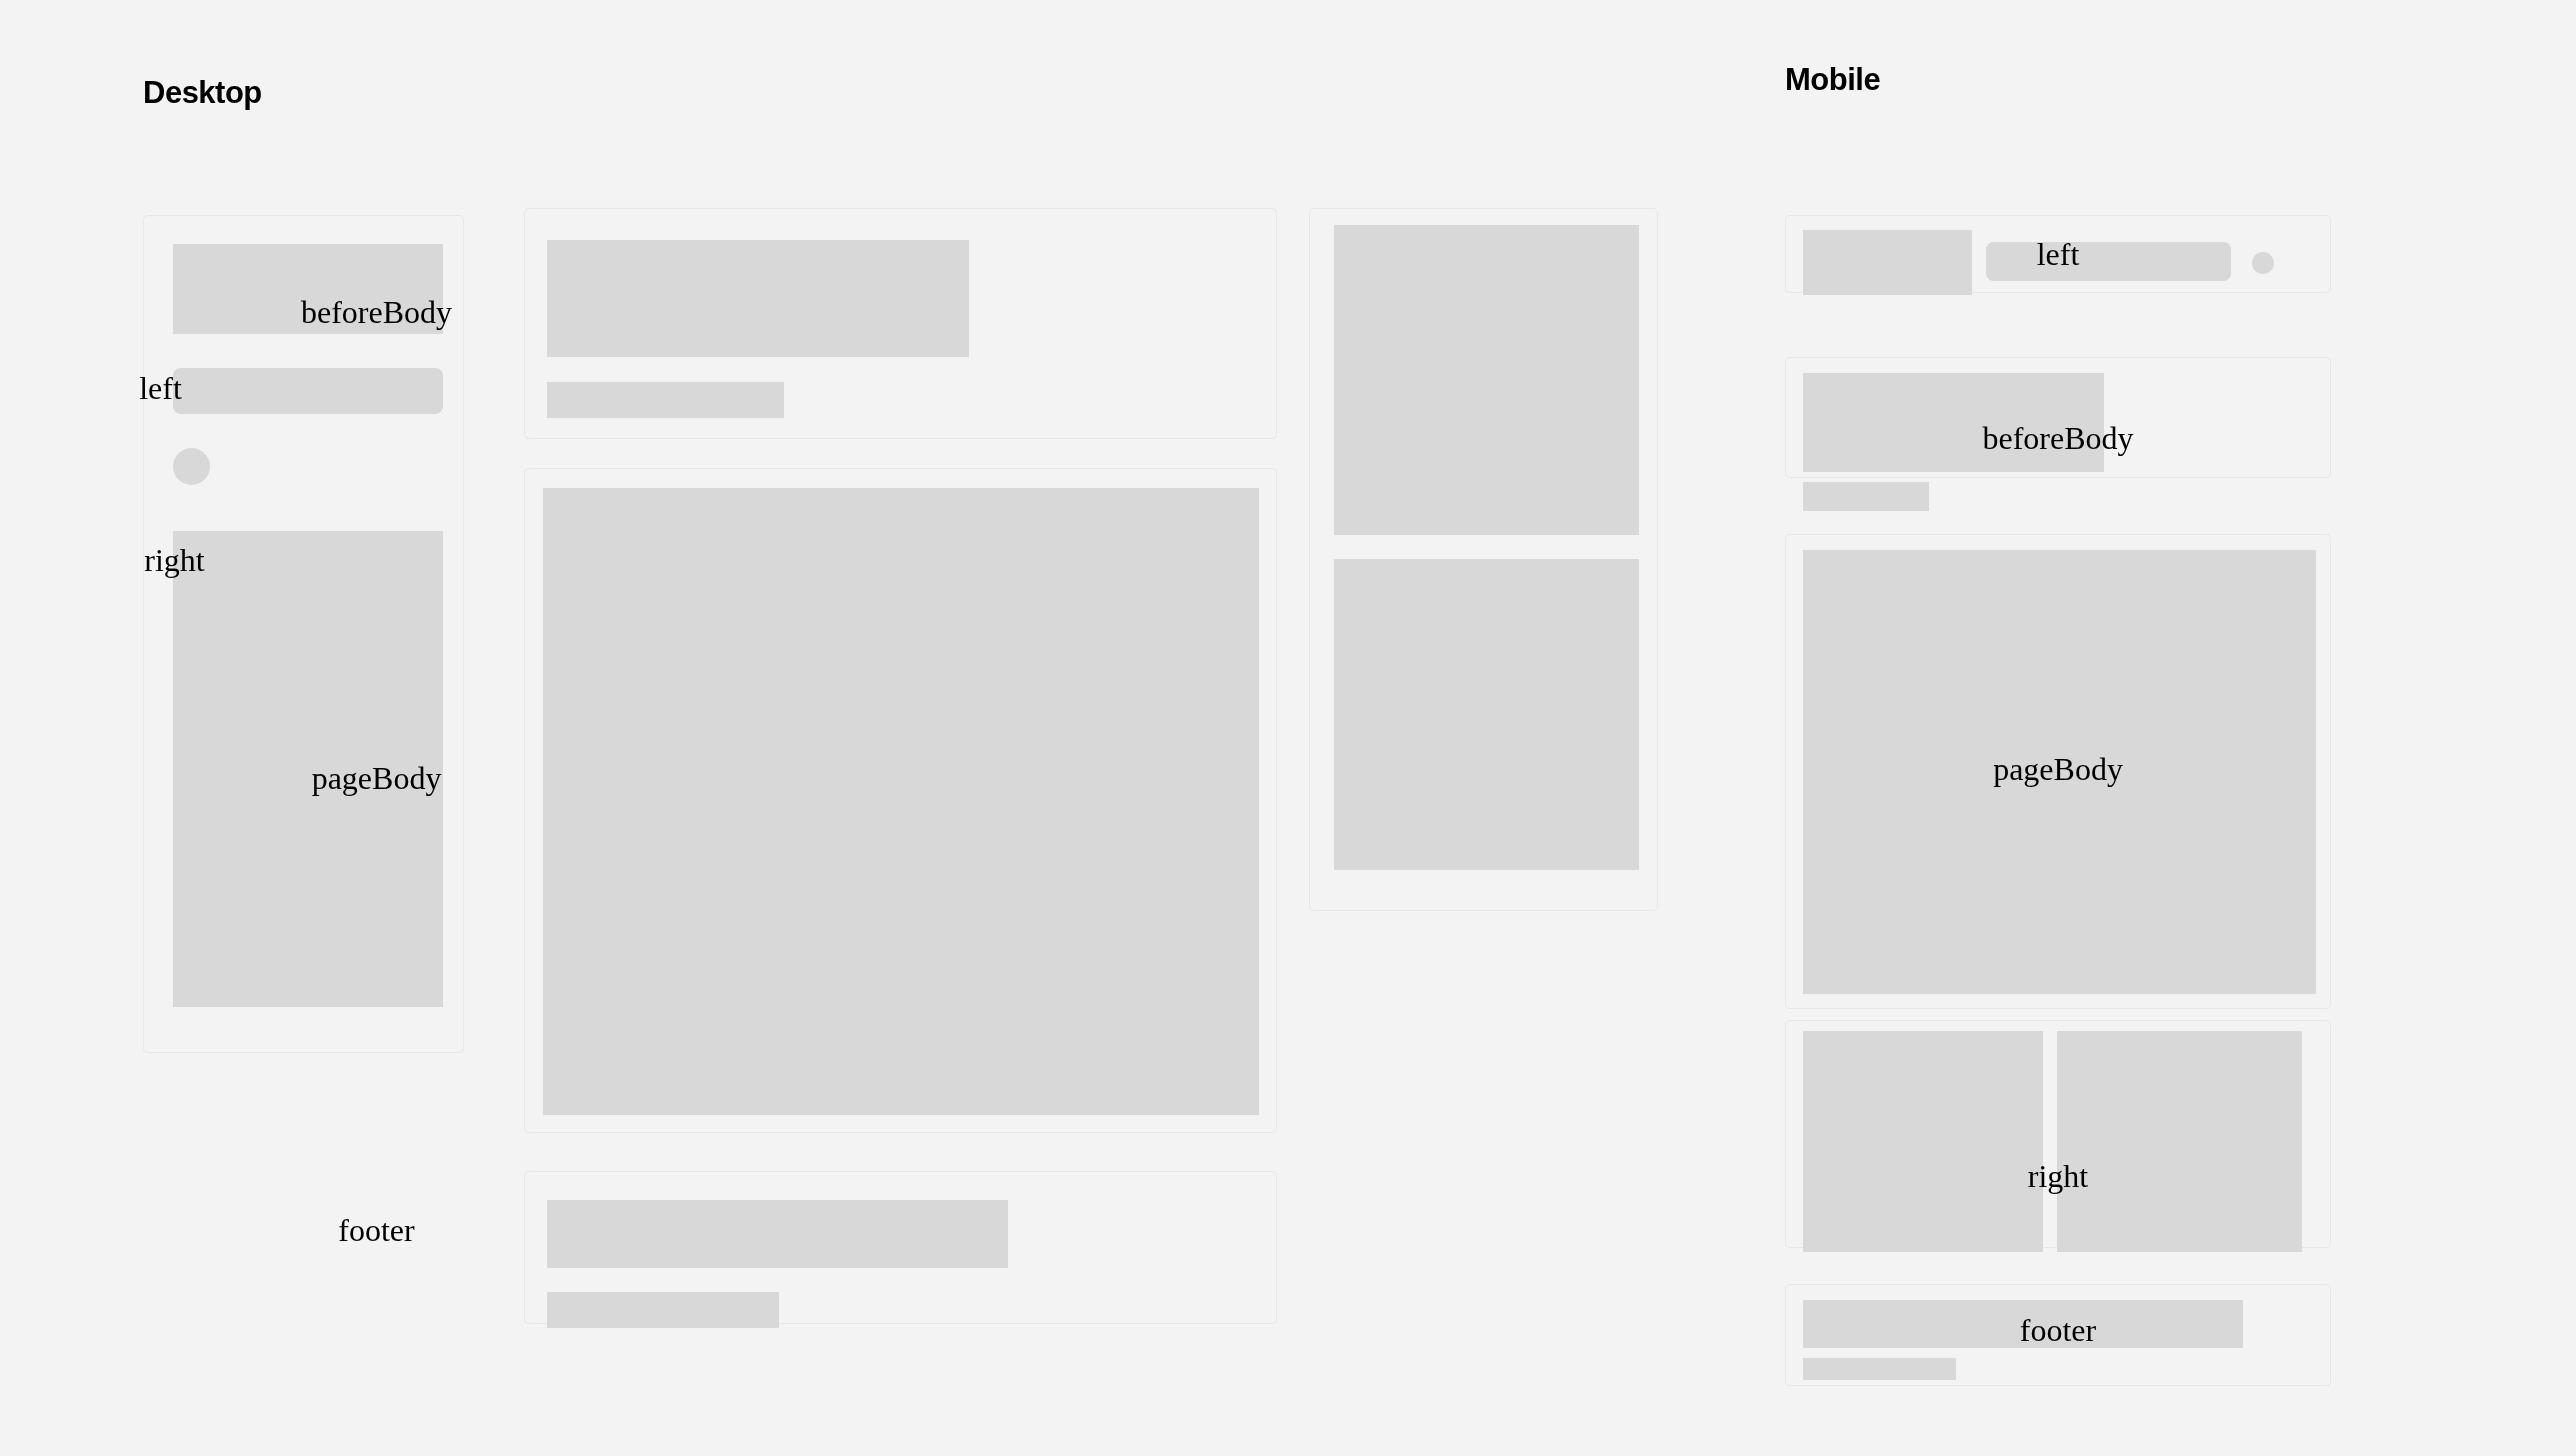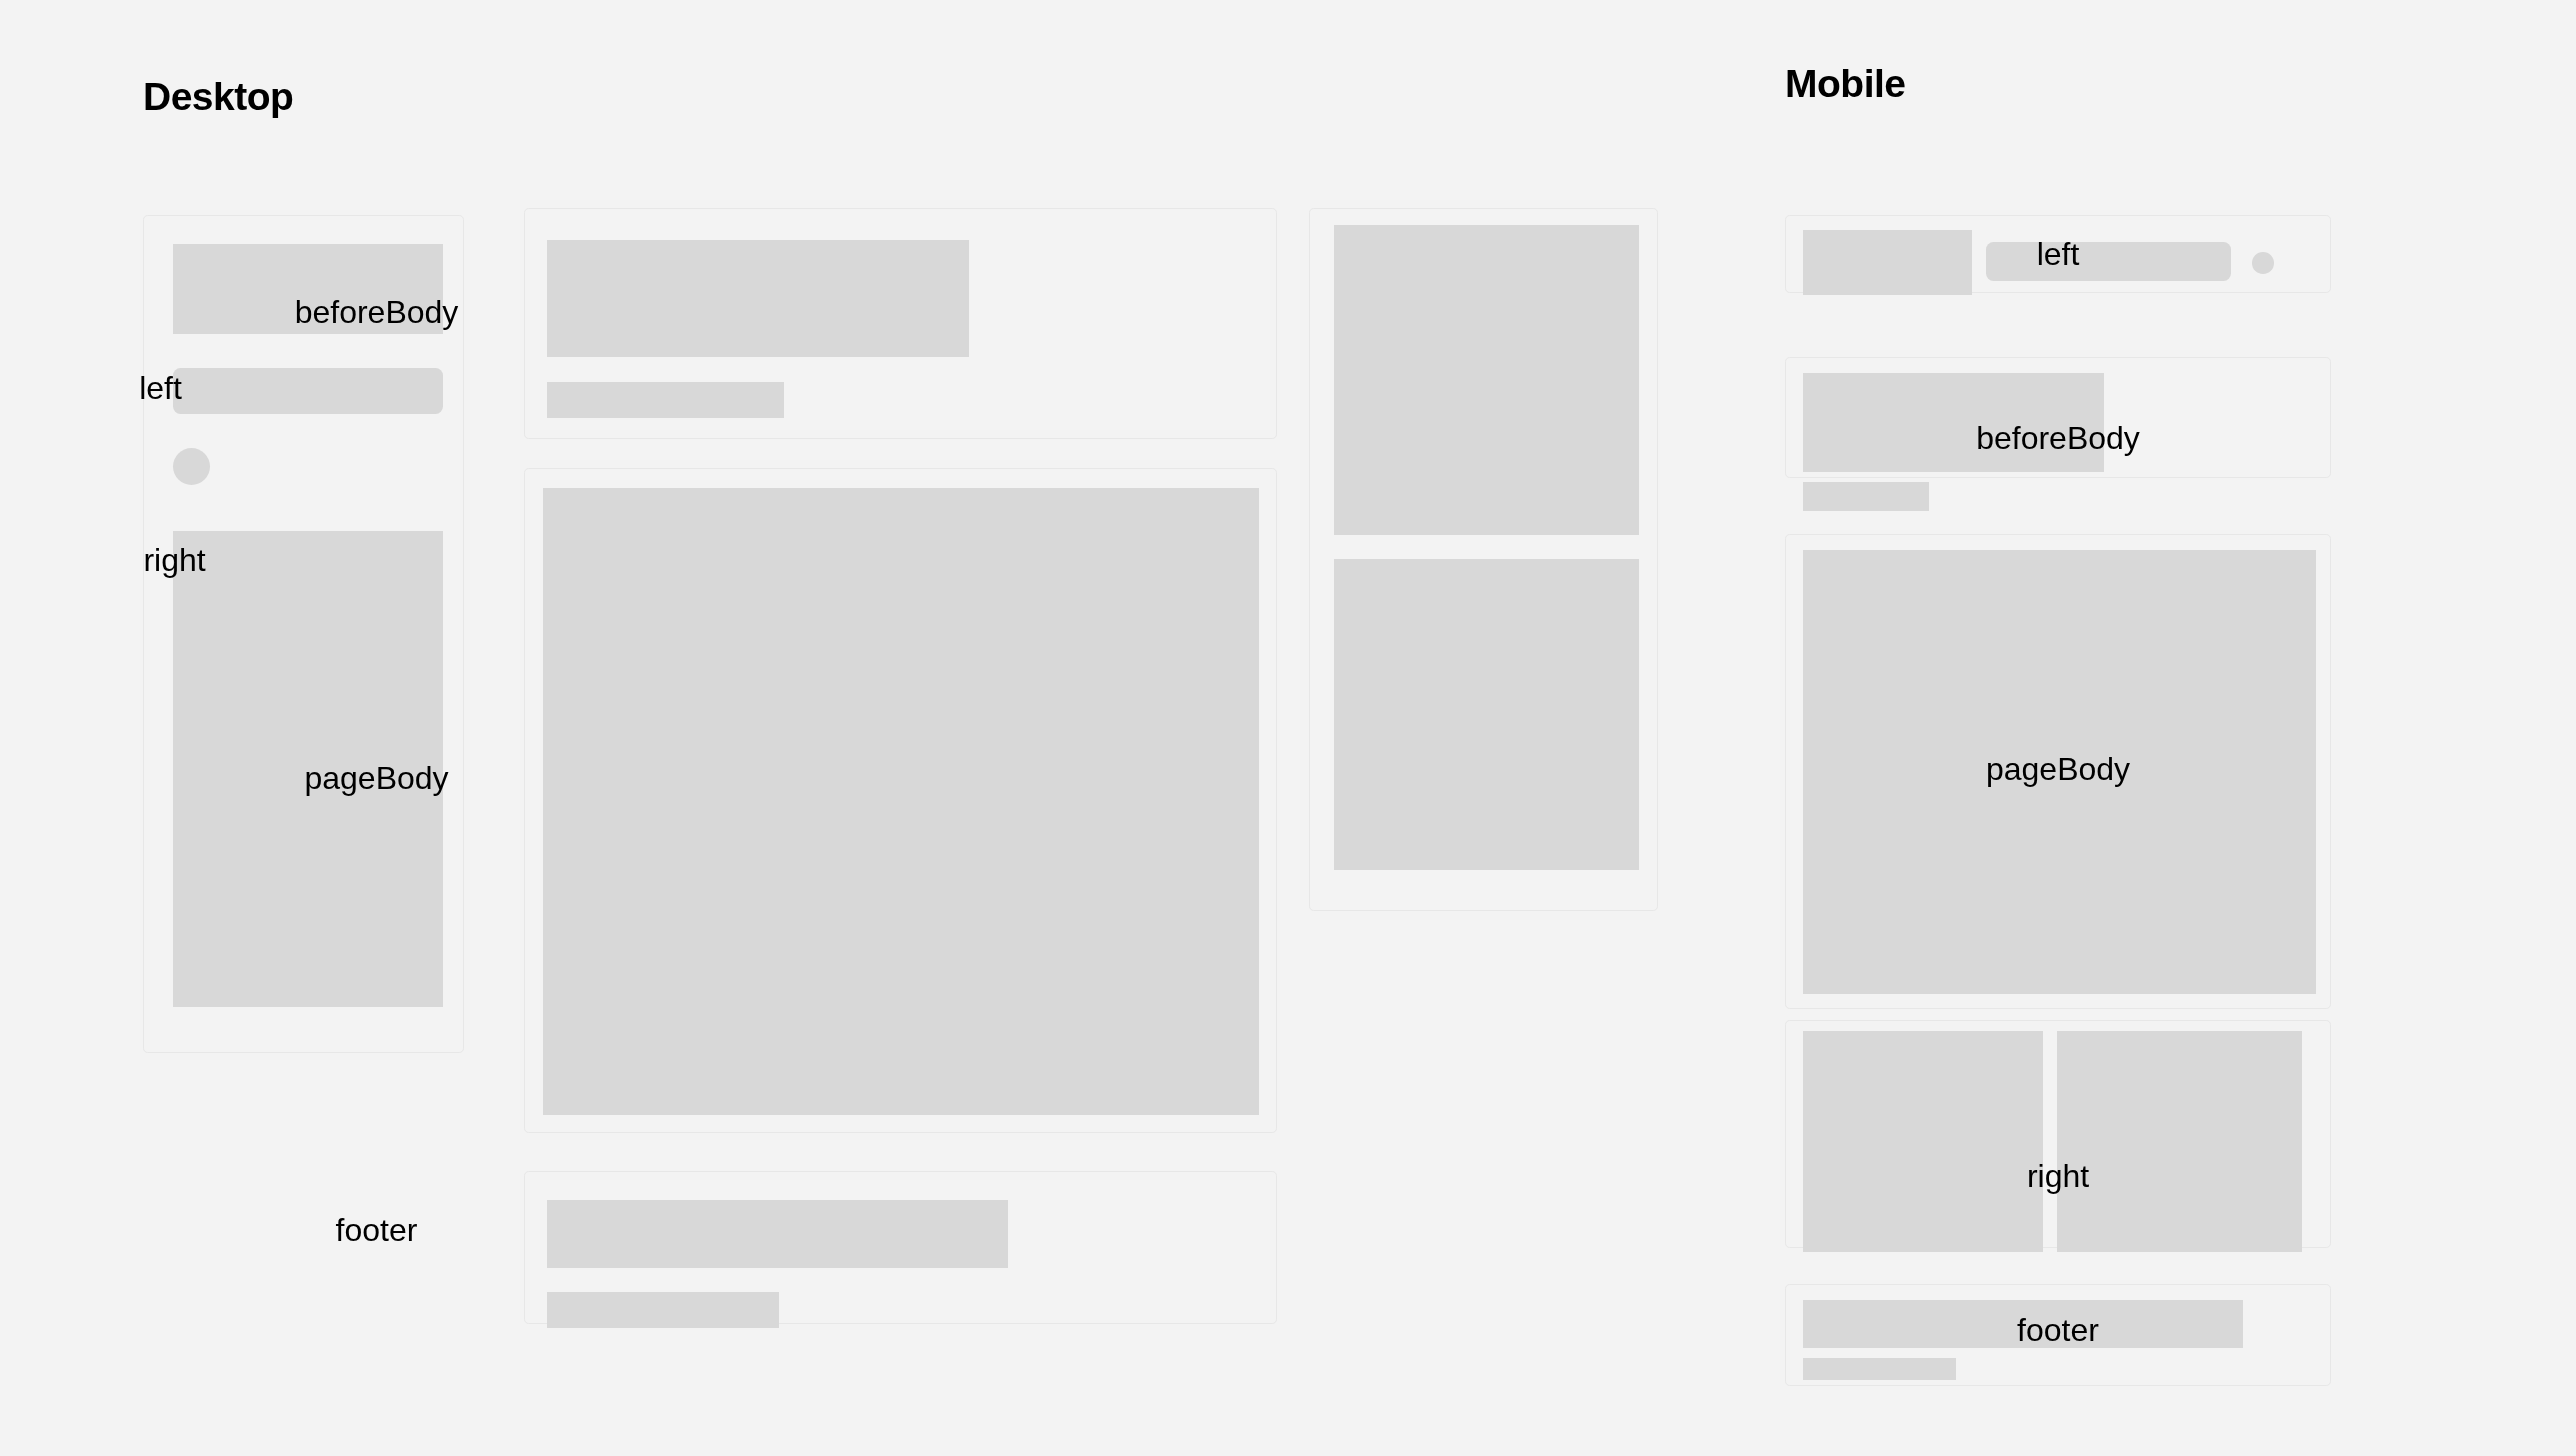--- a/index.html
+++ b/index.html
@@ -17,21 +17,21 @@
     width: 2576px;
     height: 1456px;
     background: #f3f3f3;
   }
 
   
   .section-title {
     position: absolute;
     font-family: "Liberation Sans", sans-serif;
     font-weight: bold;
-    font-size: 39px;
+    font-size: 31px;
     line-height: 1;
     letter-spacing: -0.5px;
     color: #000000;
     white-space: nowrap;
   }
   #desktop-title { left: 143px; top: 77px; }
   #mobile-title  { left: 1785px; top: 64px; }
 
   
   .card {
@@ -45,21 +45,21 @@
   .blk {
     position: absolute;
     background: #d8d8d8;
   }
   .blk.rounded { border-radius: 7.5px; }
   .blk.dot     { border-radius: 50%; }
 
   
   .label {
     position: absolute;
-    font-family: Liberation Sans, sans-serif;
+    font-family: Liberation Serif, serif;
     color: #000000;
     white-space: nowrap;
     text-align: center;
     line-height: 1;
     pointer-events: none;
   }
 
   
 
   

